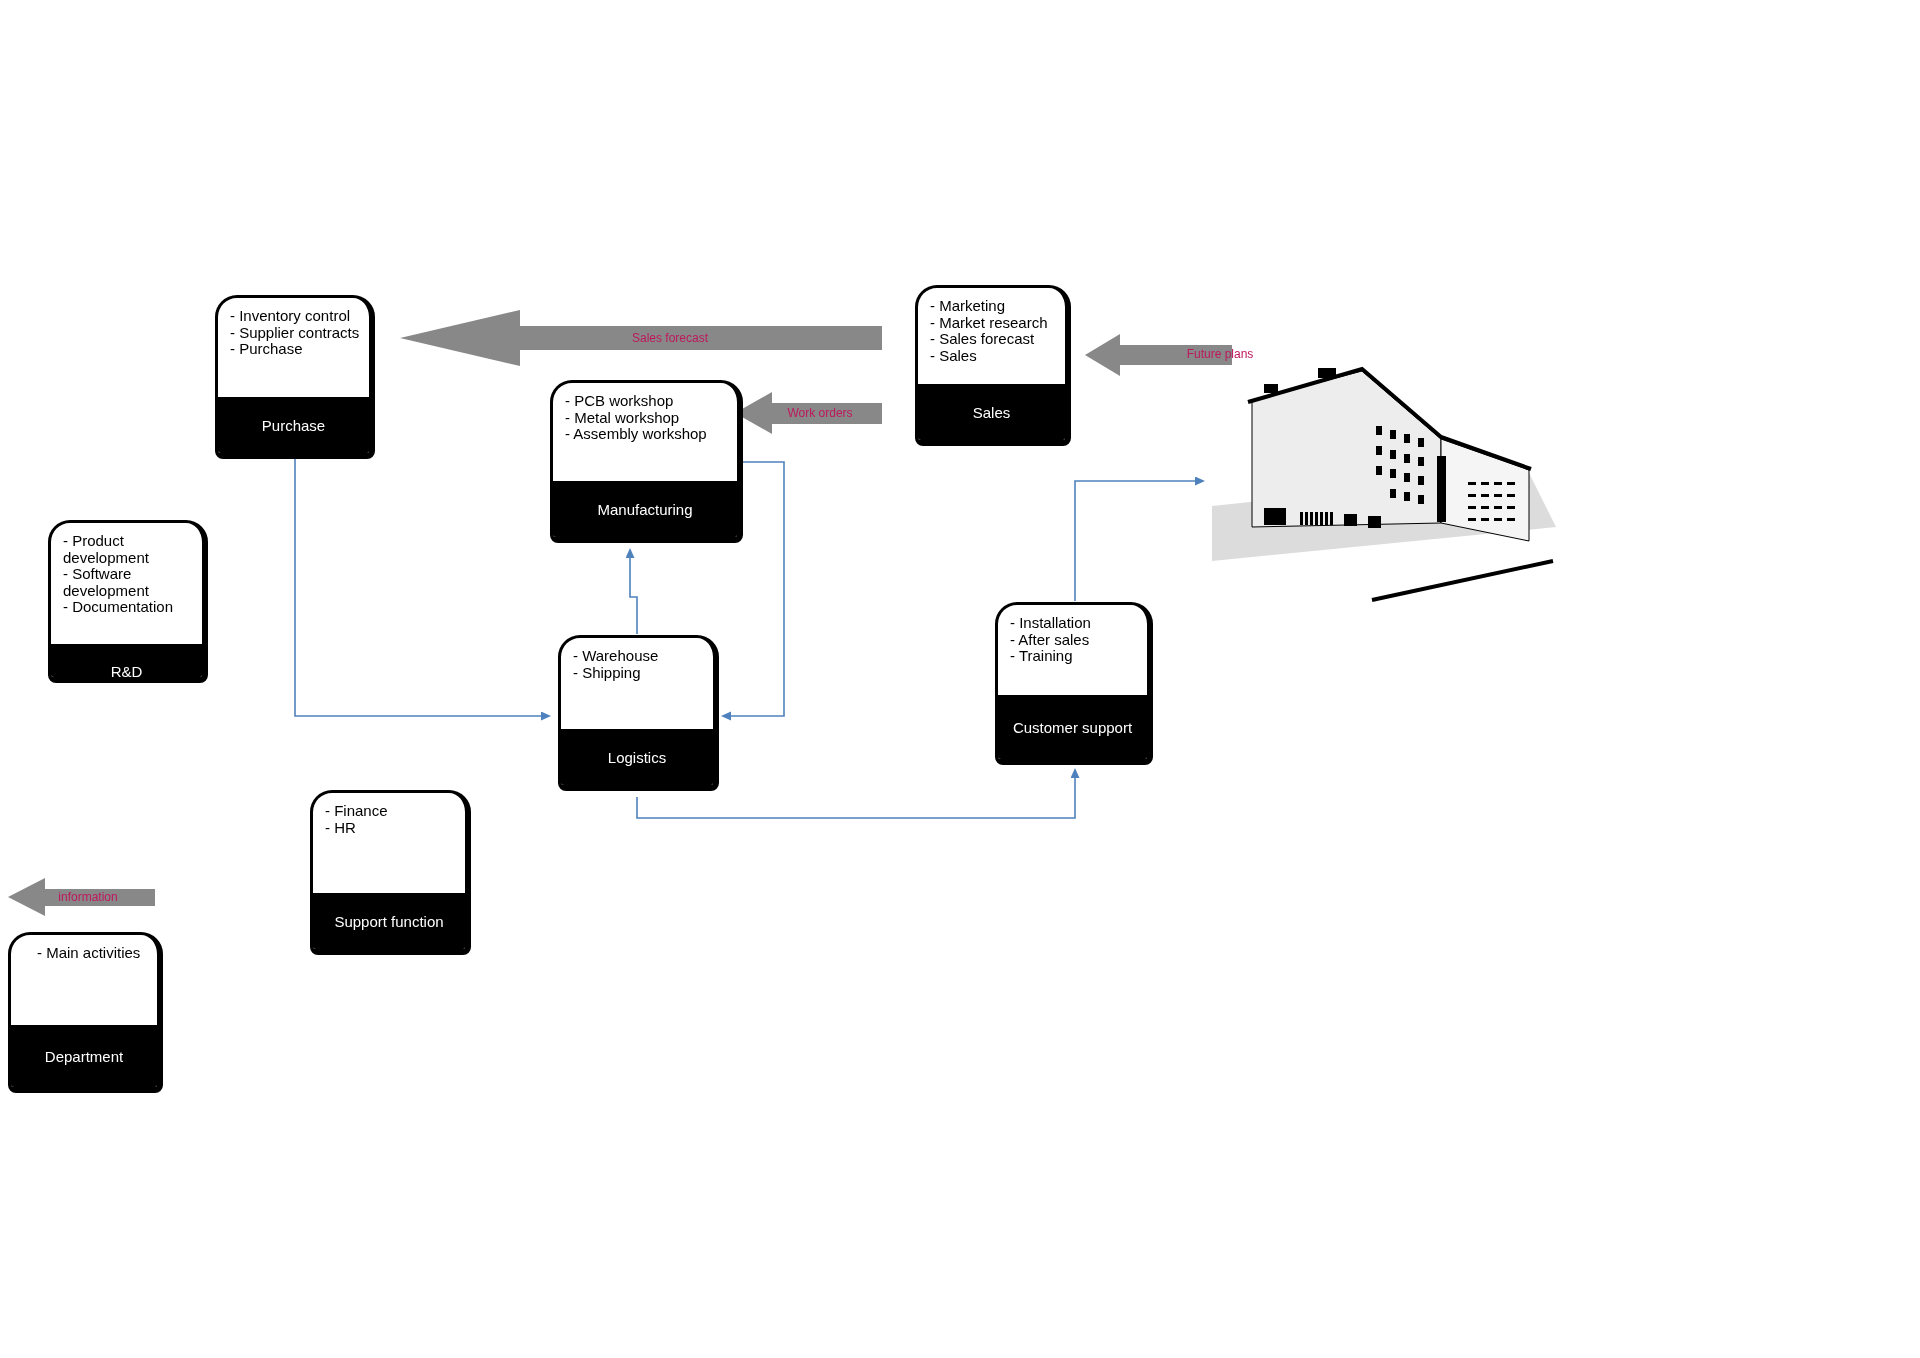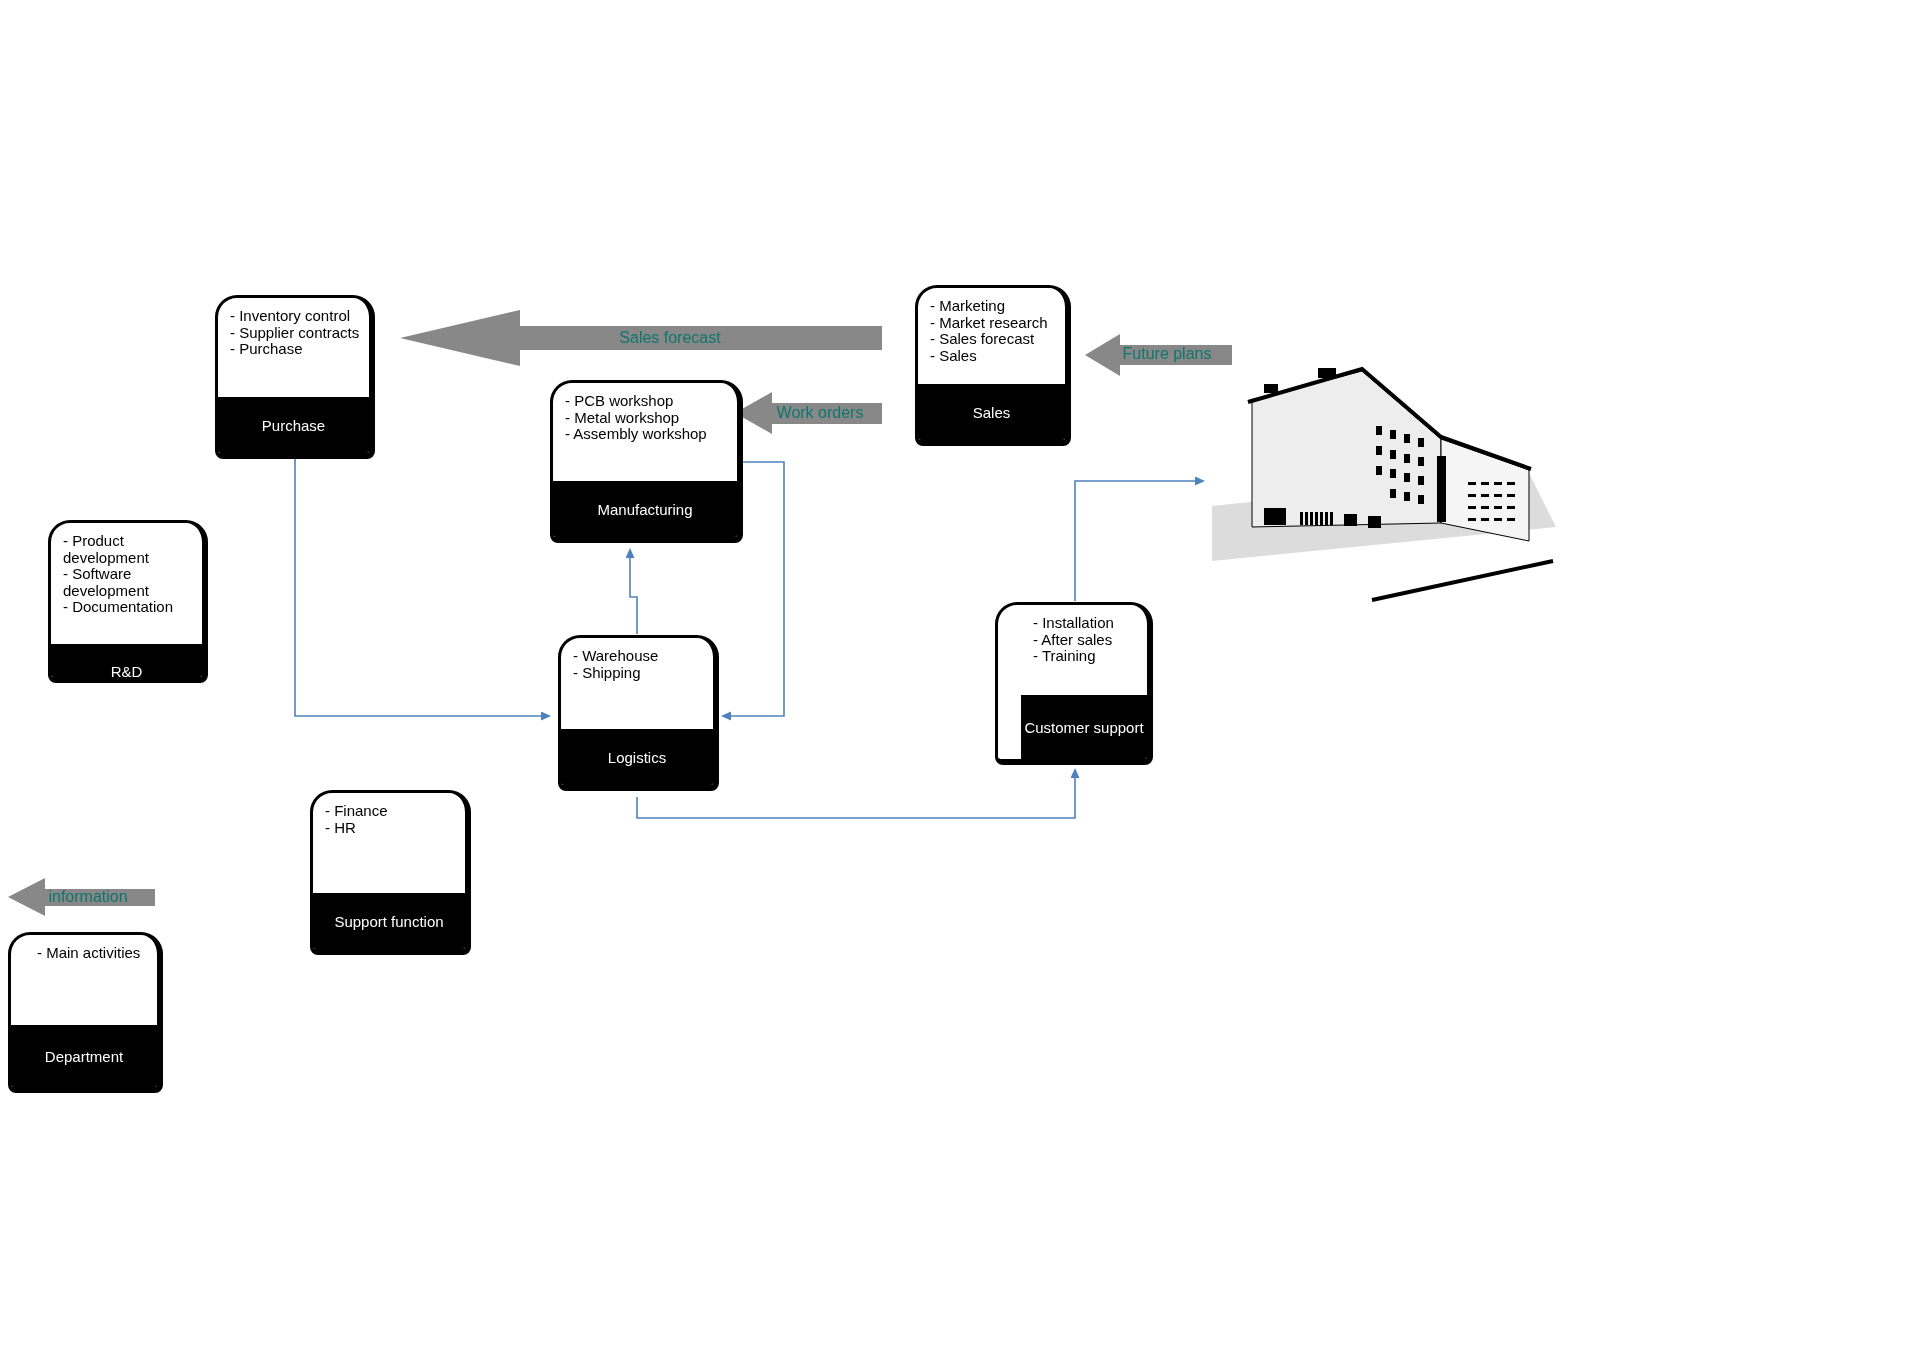--- a/index.html
+++ b/index.html
@@ -34,22 +34,22 @@
     height: 56px;
     background: #000;
     color: #fff;
     display: flex; align-items: center; justify-content: center;
     font-size: 15px;
     text-align: center;
   }
   .arrow-label {
     position: absolute;
     transform: translate(-50%, -50%);
-    font-size: 16px;
-    color: #0f766e;
+    font-size: 12px;
+    color: #be185d;
     white-space: nowrap;
   }
 </style>
 </head>
 <body>
 
 <svg class="overlay-svg" viewBox="0 0 1920 1358">
   <defs>
     <marker id="arrowBlue" markerWidth="12" markerHeight="11" refX="8" refY="4.5" orient="auto" markerUnits="userSpaceOnUse">
       <path d="M0,0 L10,4.5 L0,9 Z" fill="#4f81bd"></path>
@@ -161,34 +161,34 @@
 - Documentation</div>
   <div class="band">R&amp;D</div>
 </div>
 
 <div class="dept-box" style="left:558px; top:635px; width:161px; height:156px;">
   <div class="activities">- Warehouse
 - Shipping</div>
   <div class="band">Logistics</div>
 </div>
 
-<div class="dept-box" style="left:995px; top:602px; width:158px; height:163px;padding-left:23px;">
+<div class="dept-box" style="left:995px; top:602px; width:158px; height:163px;">
   <div class="activities">- Installation
 - After sales
 - Training</div>
   <div class="band" style="height:64px;">Customer support</div>
 </div>
 
 <div class="dept-box" style="left:302px; top:790px; width:161px; height:165px;margin-left:8px;">
   <div class="activities">- Finance
 - HR</div>
   <div class="band">Support function</div>
 </div>
 
 <div class="dept-box" style="left:8px; top:932px; width:155px; height:161px;">
   <div class="activities" style="padding-left:26px;">- Main activities</div>
   <div class="band" style="height:62px;">Department</div>
 </div>
 
 <div class="arrow-label" style="left:670px; top:338px;">Sales forecast</div>
 <div class="arrow-label" style="left:820px; top:413px;">Work orders</div>
-<div class="arrow-label" style="left:1167px; top:354px;">Future plans</div>
+<div class="arrow-label" style="left:1220px; top:354px;">Future plans</div>
 <div class="arrow-label" style="left:88px; top:897px;">information</div>
 
 </body></html>

